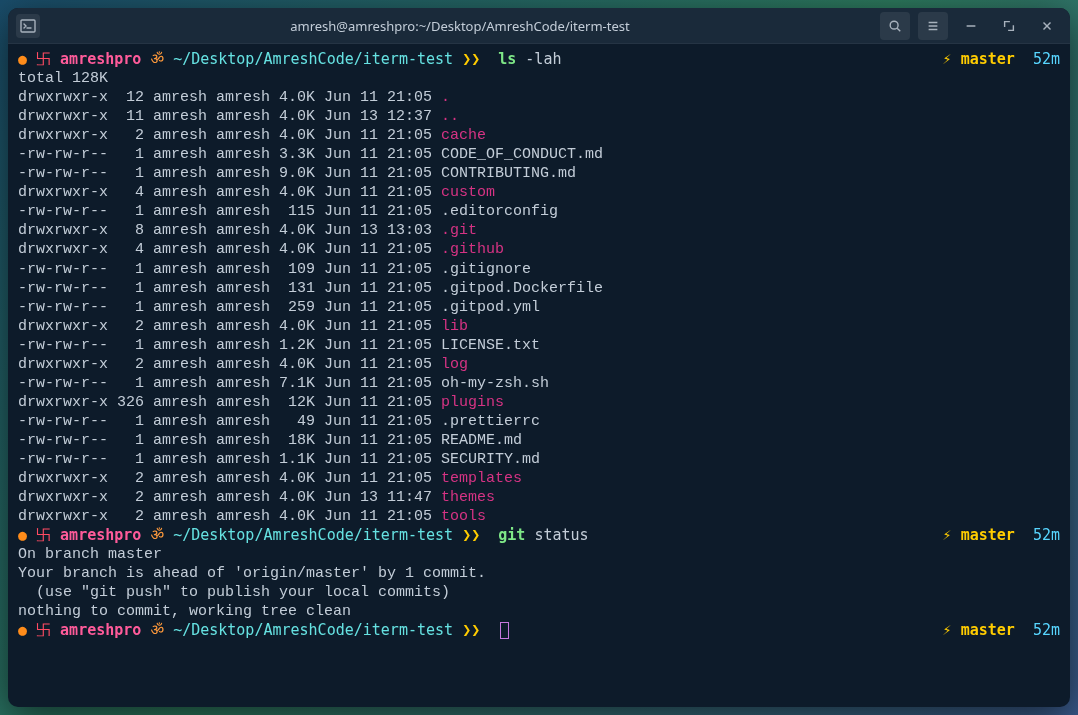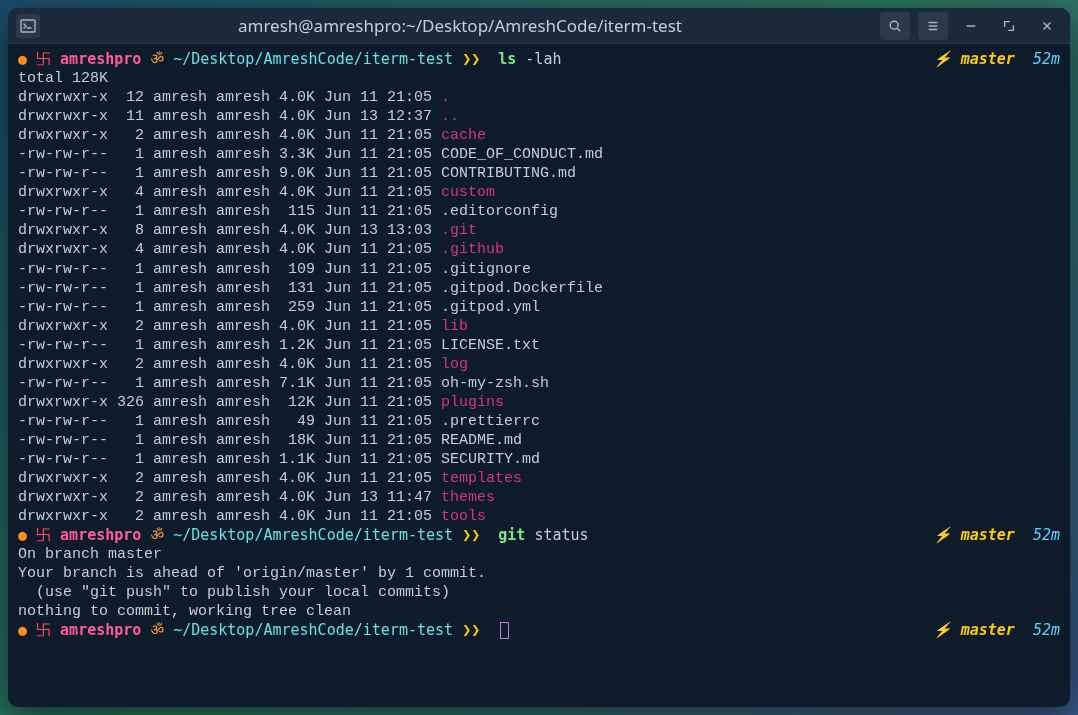--- a/index.html
+++ b/index.html
@@ -34,21 +34,21 @@
     background: rgba(255,255,255,.08);
     border-radius: 4px;
     display:flex; align-items:center; justify-content:center;
   }
   .title-icon svg { width:16px; height:16px; fill:#a8b2bd; }
   .title-text {
     flex: 1;
     text-align: center;
     color: #c3cdd8;
     font-family: system-ui, sans-serif;
-    font-size: 17px;
+    font-size: 13px;
   }
   .title-btn {
     width: 30px; height: 28px;
     display:flex; align-items:center; justify-content:center;
     color: #a8b2bd;
     border-radius:4px;
   }
   .title-btn.search, .title-btn.menu {
     background: rgba(255,255,255,.08);
   }
@@ -59,21 +59,21 @@
     color: #c3cdd8;
     line-height: 1.27;
     overflow-y: auto;
     white-space: pre;
   }
   .term-body::-webkit-scrollbar { width:8px; }
   .term-body::-webkit-scrollbar-thumb { background:#3a4a5a; border-radius:4px; }
   .line { white-space: pre; font-family: Liberation Mono, monospace; }
   .prompt-line { display:flex; align-items:baseline; }
   .prompt-left { flex:0 0 auto; }
-  .prompt-right { margin-left:auto;font-style:italic; }
+  .prompt-right { margin-left:auto; }
   .c-orange { color:#ff8c1a; }
   .c-red    { color:#ff4b63; }
   .c-pink   { color:#ff5b9a; }
   .c-om     { color:#ff9a3c; }
   .c-cyan   { color:#66e2e2; }
   .c-yellow { color:#ffcc00; }
   .c-green  { color:#7ee787; }
   .c-time   { color:#58d6ff; }
   .c-gray   { color:#c3cdd8; }
   .c-arrows { color:#ffcc00; font-weight:bold; }

